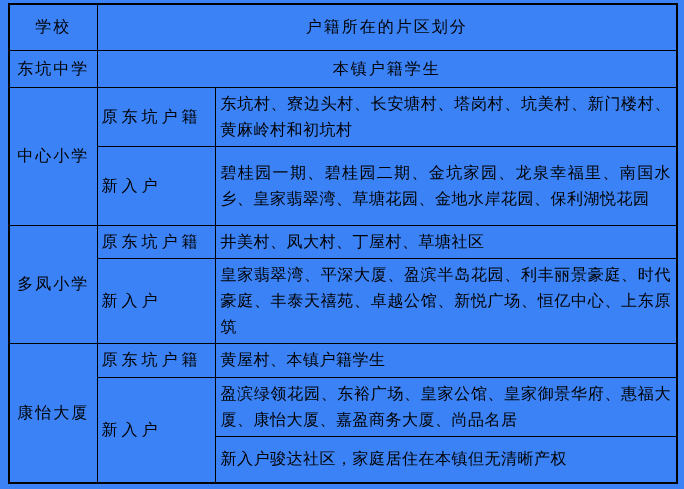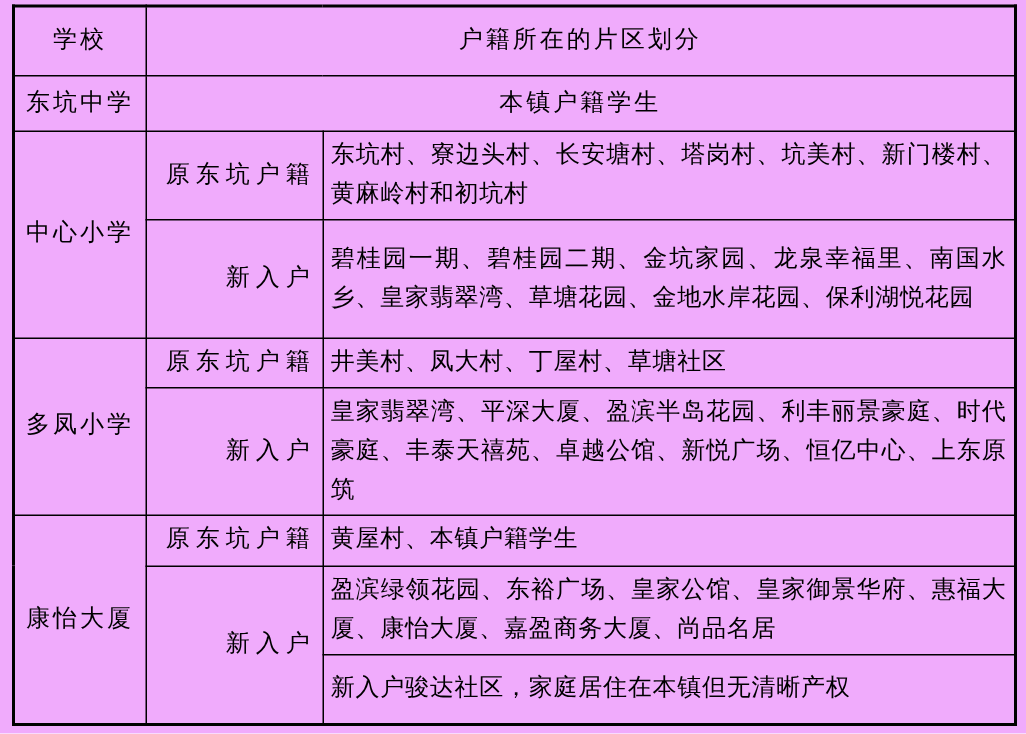--- a/index.html
+++ b/index.html
@@ -7,21 +7,21 @@
     padding: 0;
     background: #ffffff;
     width: 684px;
     height: 489px;
     overflow: hidden;
   }
   .page {
     position: relative;
     width: 684px;
     height: 489px;
-    background: #f0abfc;
+    background: #3b82f6;
     font-family: "Liberation Serif", "DejaVu Serif", serif;
     color: #000000;
   }
   table.district-table {
     position: absolute;
     left: 8px;
     top: 3px;
     width: 668px;
     border-collapse: collapse;
     table-layout: fixed;
@@ -37,21 +37,21 @@
   col.c1 { width: 88px; }
   col.c2 { width: 118px; }
   col.c3 { width: 462px; }
   .cell-center {
     text-align: center;
     vertical-align: middle;
     letter-spacing: 2px;
     line-height: 24px;
   }
   .cell-label {
-    text-align: right;
+    text-align: left;
     vertical-align: middle;
     letter-spacing: 4px;
     line-height: 24px;
   }
   .cell-body {
     text-align: justify;
     vertical-align: middle;
     line-height: 26px;
     padding: 3px 5px 3px 5px;
     letter-spacing: 0.5px;

